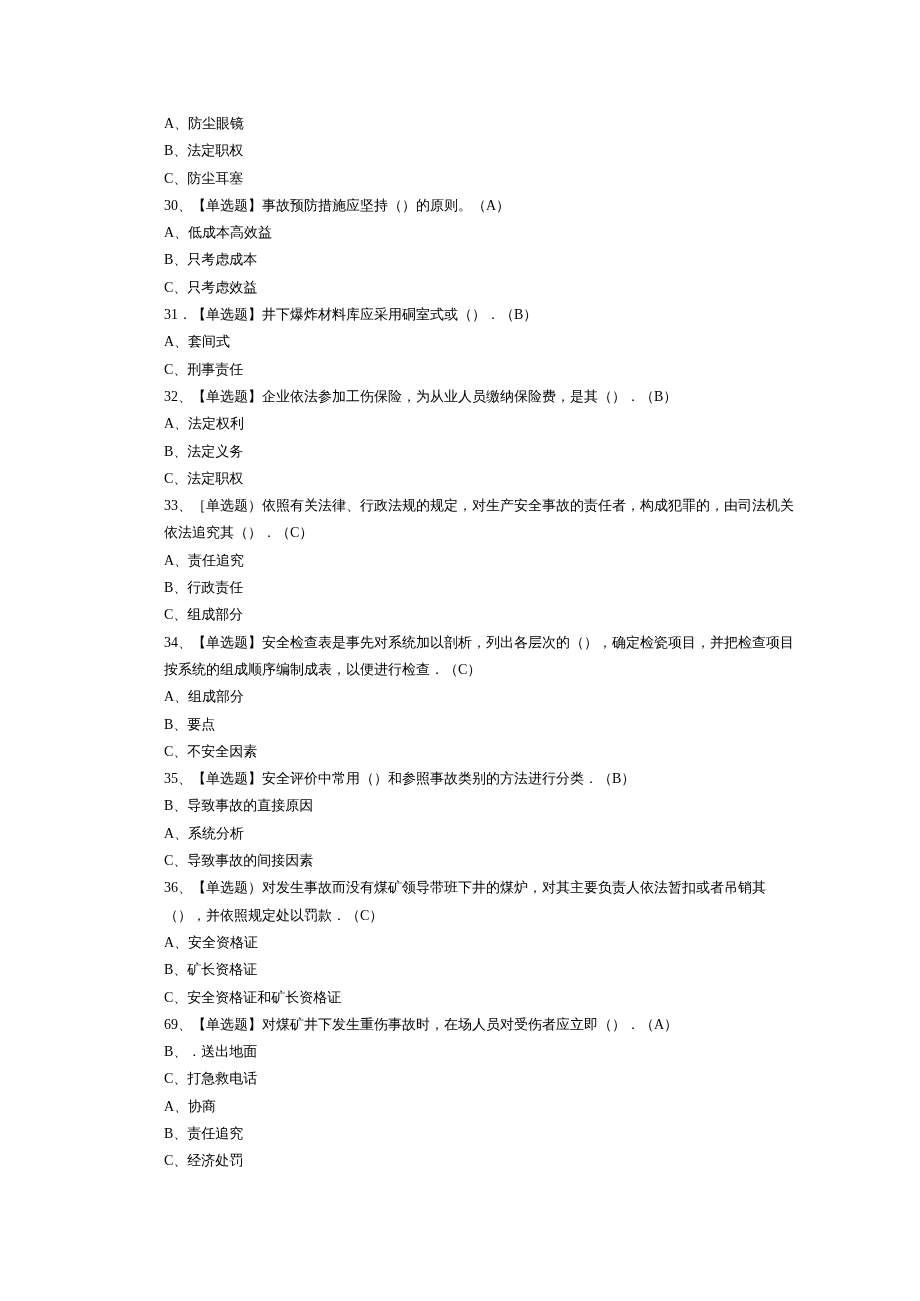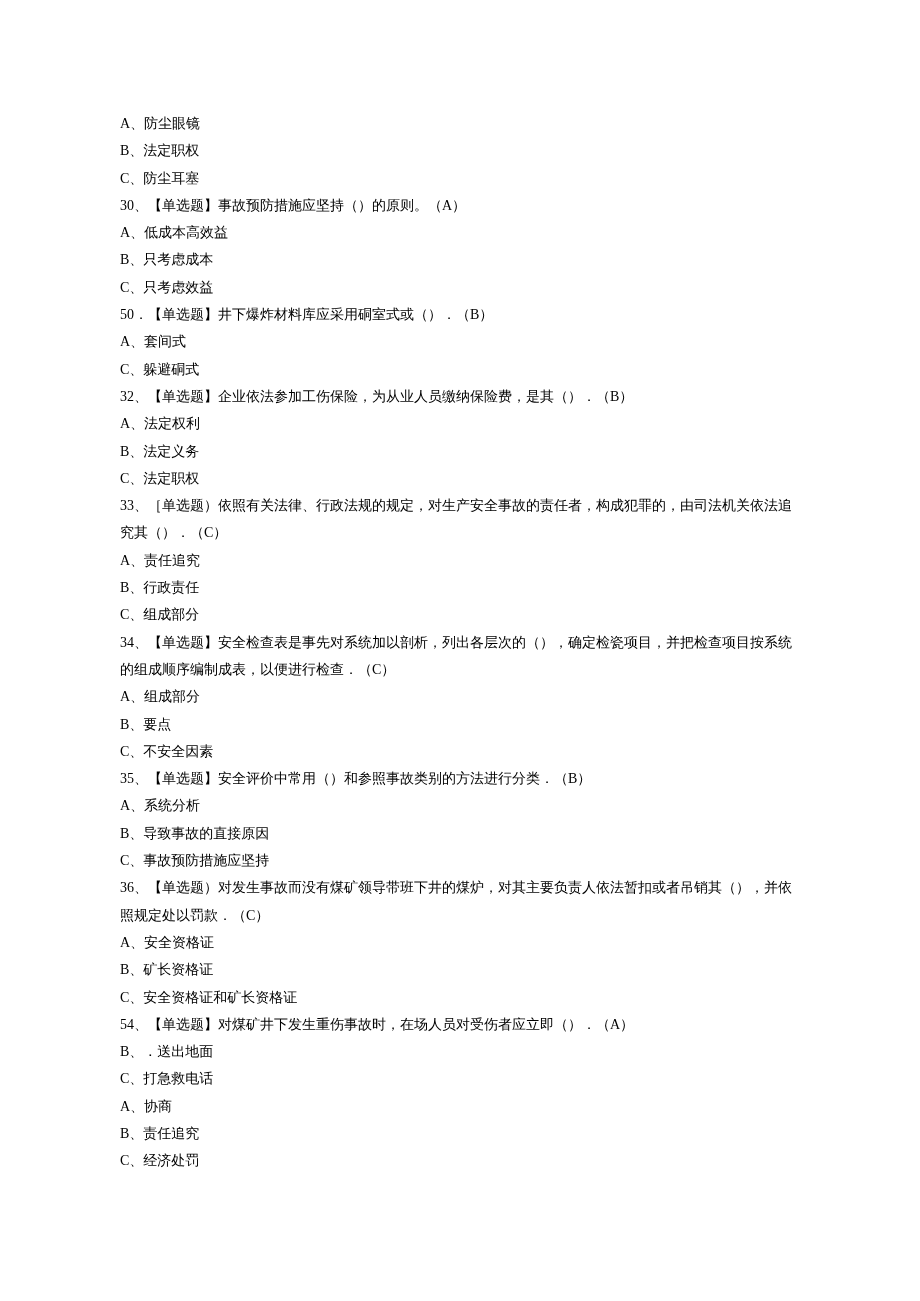--- a/index.html
+++ b/index.html
@@ -8,55 +8,56 @@
       background: #ffffff;
       font-family: "SimSun", "宋体", serif;
       font-size: 14px;
       line-height: 1.95;
       color: #000000;
       width: 920px;
       box-sizing: border-box;
     }
     .line {
       display: block;
+      margin-left: 44px;
     }
   </style>
 </head>
 <body>
 
 <div id="content">
     <span class="line">A、防尘眼镜</span>
     <span class="line">B、法定职权</span>
     <span class="line">C、防尘耳塞</span>
     <span class="line">30、【单选题】事故预防措施应坚持（）的原则。（A）</span>
     <span class="line">A、低成本高效益</span>
     <span class="line">B、只考虑成本</span>
     <span class="line">C、只考虑效益</span>
-    <span class="line">50．【单选题】井下爆炸材料库应采用硐室式或（）．（B）</span>
+    <span class="line">31．【单选题】井下爆炸材料库应采用硐室式或（）．（B）</span>
     <span class="line">A、套间式</span>
-    <span class="line">C、躲避硐式</span>
+    <span class="line">C、刑事责任</span>
     <span class="line">32、【单选题】企业依法参加工伤保险，为从业人员缴纳保险费，是其（）．（B）</span>
     <span class="line">A、法定权利</span>
     <span class="line">B、法定义务</span>
     <span class="line">C、法定职权</span>
     <span class="line">33、［单选题）依照有关法律、行政法规的规定，对生产安全事故的责任者，构成犯罪的，由司法机关依法追究其（）．（C）</span>
     <span class="line">A、责任追究</span>
     <span class="line">B、行政责任</span>
     <span class="line">C、组成部分</span>
     <span class="line">34、【单选题】安全检查表是事先对系统加以剖析，列出各层次的（），确定检瓷项目，并把检查项目按系统的组成顺序编制成表，以便进行检查．（C）</span>
     <span class="line">A、组成部分</span>
     <span class="line">B、要点</span>
     <span class="line">C、不安全因素</span>
     <span class="line">35、【单选题】安全评价中常用（）和参照事故类别的方法进行分类．（B）</span>
+    <span class="line">B、导致事故的直接原因</span>
     <span class="line">A、系统分析</span>
-    <span class="line">B、导致事故的直接原因</span>
-    <span class="line">C、事故预防措施应坚持</span>
+    <span class="line">C、导致事故的间接因素</span>
     <span class="line">36、【单选题）对发生事故而没有煤矿领导带班下井的煤炉，对其主要负责人依法暂扣或者吊销其（），并依照规定处以罚款．（C）</span>
     <span class="line">A、安全资格证</span>
     <span class="line">B、矿长资格证</span>
     <span class="line">C、安全资格证和矿长资格证</span>
-    <span class="line">54、【单选题】对煤矿井下发生重伤事故时，在场人员对受伤者应立即（）．（A）</span>
+    <span class="line">69、【单选题】对煤矿井下发生重伤事故时，在场人员对受伤者应立即（）．（A）</span>
     <span class="line">B、．送出地面</span>
     <span class="line">C、打急救电话</span>
     <span class="line">A、协商</span>
     <span class="line">B、责任追究</span>
     <span class="line">C、经济处罚</span>
   </div>
 
 </body></html>

